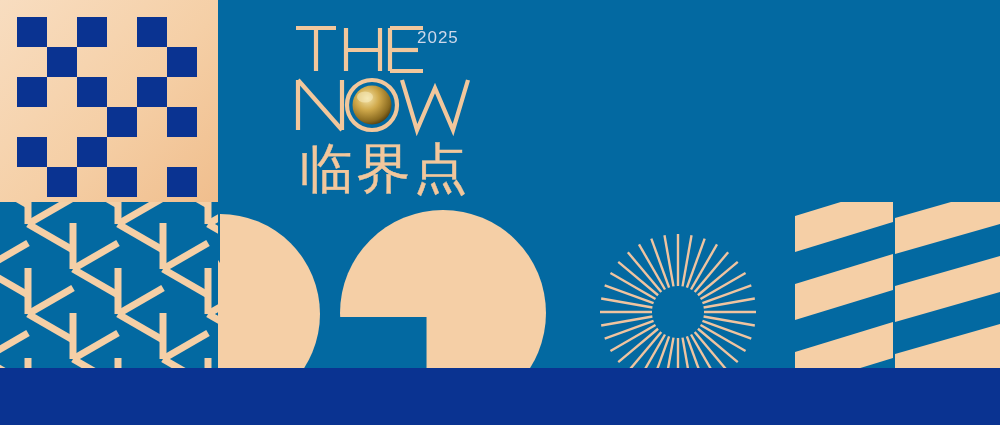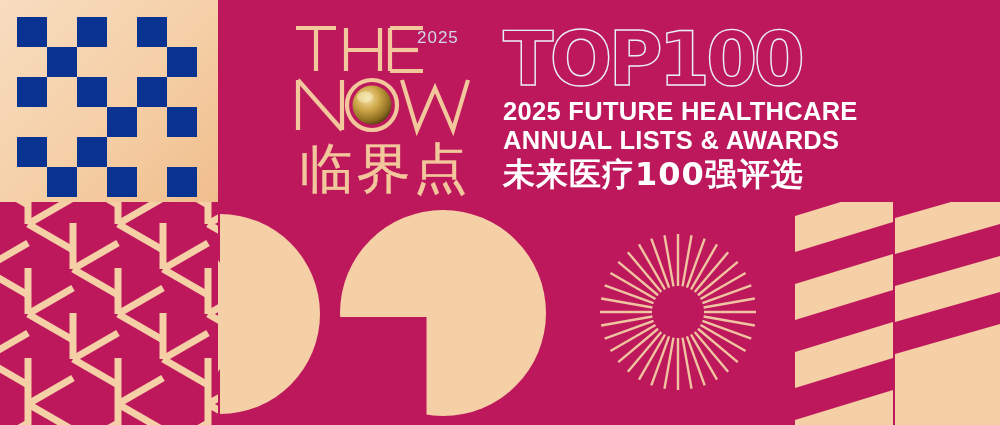--- a/index.html
+++ b/index.html
@@ -6,23 +6,23 @@
     margin: 0;
     padding: 0;
     background: #0a3391;
   }
   body {
     font-family: "Liberation Sans", sans-serif;
   }
   #banner {
     position: relative;
     width: 1000px;
-    height: 425px;
+    height: 368px;
     overflow: hidden;
-    background: #be185d;
+    background: #0369a1;
   }
 
   
   #checker-panel {
     position: absolute;
     left: 0;
     top: 0;
     width: 218px;
     height: 202px;
     background: linear-gradient(135deg, #f8ddc0 0%, #f5cfa6 55%, #f0be8d 100%);
@@ -390,20 +390,14 @@
           </radialGradient>
         </defs>
         <circle cx="80" cy="87" r="19.5" fill="url(#orbgrad)"></circle>
         <ellipse cx="73" cy="79" rx="8" ry="5.5" fill="#f7ecc0" opacity="0.55"></ellipse>
       </g>
     </svg>
     <div id="logo-year">2025</div>
     <div id="logo-cn">临界点</div>
   </div>
 
-  <div id="headline-block">
-    <div id="top100">TOP100</div>
-    <div class="sub-en">2025 FUTURE HEALTHCARE</div>
-    <div class="sub-en">ANNUAL LISTS &amp; AWARDS</div>
-    <div id="sub-cn">未来医疗100强评选</div>
-  </div>
 
 </div>
 
 </body></html>

